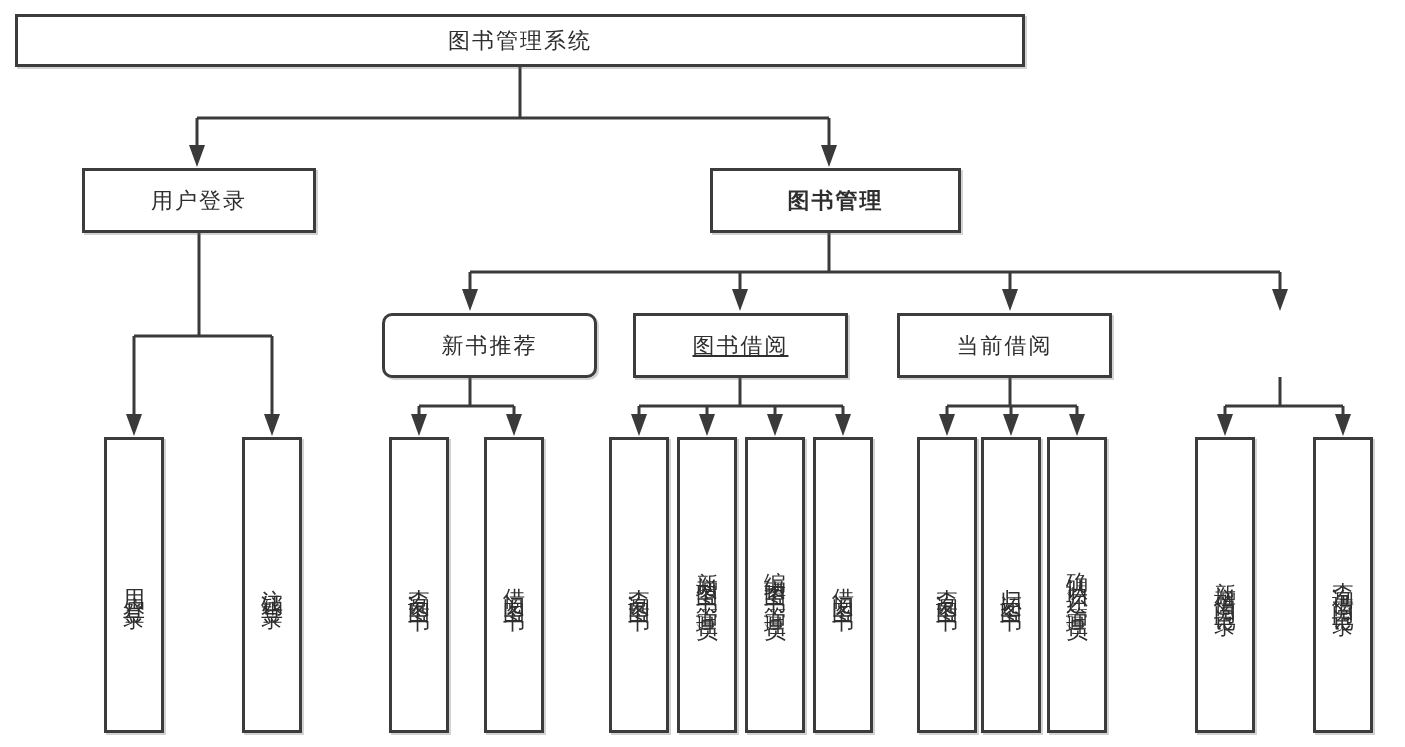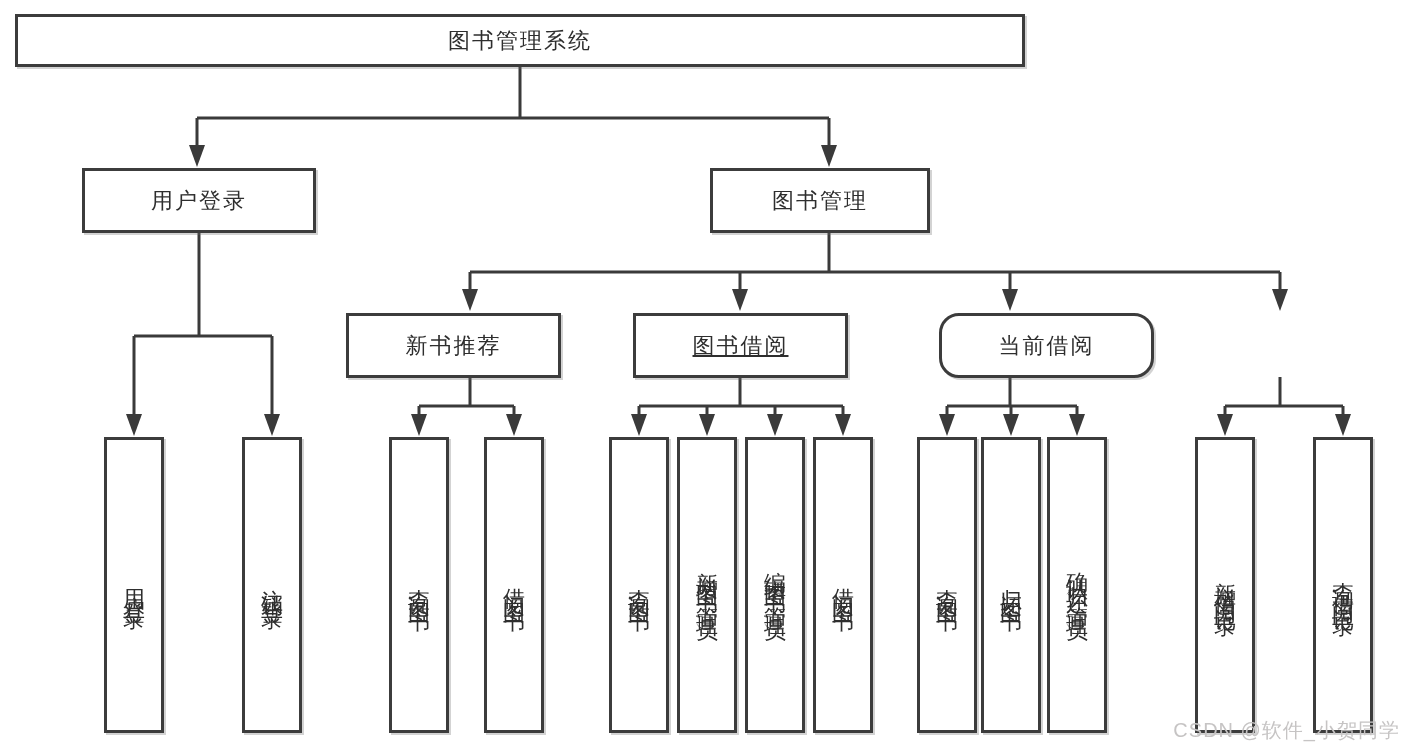--- a/index.html
+++ b/index.html
@@ -100,39 +100,38 @@
     <g>
       <path d="M1280 377 V407.5 M1225 406 H1343 M1225 406 V418 M1343 406 V418"></path>
       <polygon fill="#3a3a3a" stroke="none" points="1217,414 1233,414 1225,436"></polygon>
       <polygon fill="#3a3a3a" stroke="none" points="1335,414 1351,414 1343,436"></polygon>
     </g>
   </svg>
 
   <div class="box root">图书管理系统</div>
 
   <div class="box lvl2" style="left:82px; width:234px;">用户登录</div>
-  <div class="box lvl2" style="left:710px; width:220px;">图书管理</div>
+  <div class="box lvl2" style="left:710px; width:251px;font-weight:bold;">图书管理</div>
 
-  <div class="box lvl3" style="left:346px;">新书推荐</div>
+  <div class="box lvl3" style="left:382px;border-radius:10px;">新书推荐</div>
   <div class="box lvl3" style="left:633px;text-decoration:underline;">图书借阅</div>
-  <div class="box lvl3" style="left:939px;border-radius:20px;">当前借阅</div>
+  <div class="box lvl3" style="left:897px;">当前借阅</div>
 
   <div class="box leaf" style="left:104px;">用户登录</div>
   <div class="box leaf" style="left:242px;">注销登录</div>
 
   <div class="box leaf" style="left:389px;">查询图书</div>
   <div class="box leaf" style="left:484px;">借阅图书</div>
 
   <div class="box leaf" style="left:609px;">查询图书</div>
   <div class="box leaf" style="left:677px;">新增图书（管理员）</div>
   <div class="box leaf" style="left:745px;">编辑图书（管理员）</div>
   <div class="box leaf" style="left:813px;">借阅图书</div>
 
   <div class="box leaf" style="left:917px;">查询图书</div>
   <div class="box leaf" style="left:981px;">归还图书</div>
   <div class="box leaf" style="left:1047px;">确认归还（管理员）</div>
 
   <div class="box leaf" style="left:1195px;">新增借阅记录</div>
   <div class="box leaf" style="left:1313px;">查询借阅记录</div>
 
-  <div class="watermark">CSDN @软件_小贺同学</div>
 
 </div>
 
 </body></html>

